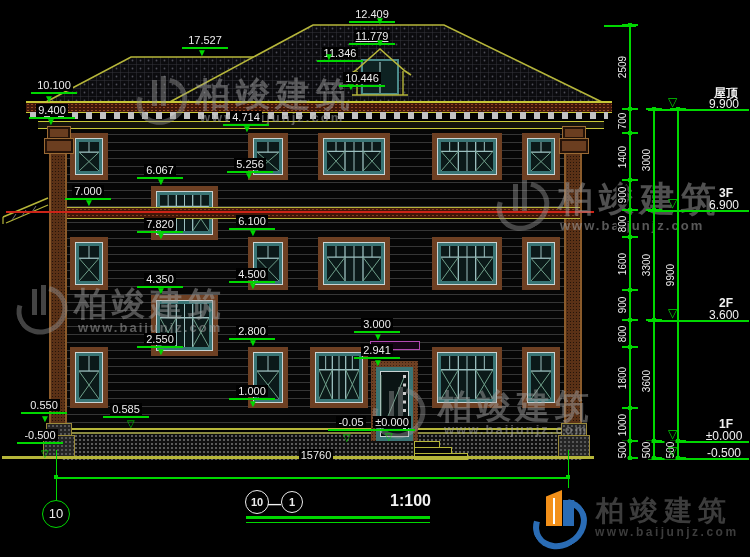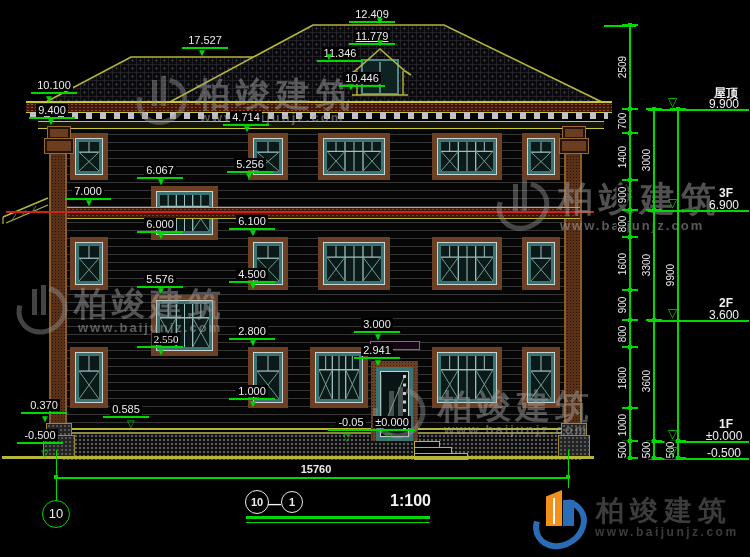--- a/index.html
+++ b/index.html
@@ -361,45 +361,45 @@
       <div class="arr" style="left: 244px; top: 171px;">▼</div>
       <div class="dim" style="left: 126px; top: 164px; width: 68px;"><span class="t">6.067</span></div>
       <div class="dimline" style="left: 137px; top: 177px; width: 46px;"></div>
       <div class="arr" style="left: 156px; top: 177px;">▼</div>
       <div class="dim" style="left: 54px; top: 185px; width: 68px;"><span class="t">7.000</span></div>
       <div class="dimline" style="left: 65px; top: 198px; width: 46px;"></div>
       <div class="arr" style="left: 84px; top: 198px;">▼</div>
       <div class="dim" style="left: 218px; top: 215px; width: 68px;"><span class="t">6.100</span></div>
       <div class="dimline" style="left: 229px; top: 228px; width: 46px;"></div>
       <div class="arr" style="left: 248px; top: 228px;">▼</div>
-      <div class="dim" style="left: 126px; top: 218px; width: 68px;"><span class="t">6.000</span></div>
+      <div class="dim" style="left: 126px; top: 218px; width: 68px;"><span class="t">7.820</span></div>
       <div class="dimline" style="left: 137px; top: 231px; width: 46px;"></div>
       <div class="arr" style="left: 156px; top: 231px;">▼</div>
       <div class="dim" style="left: 218px; top: 268px; width: 68px;"><span class="t">4.500</span></div>
       <div class="dimline" style="left: 229px; top: 281px; width: 46px;"></div>
       <div class="arr" style="left: 248px; top: 281px;">▼</div>
-      <div class="dim" style="left: 126px; top: 273px; width: 68px;"><span class="t">5.576</span></div>
+      <div class="dim" style="left: 126px; top: 273px; width: 68px;"><span class="t">4.350</span></div>
       <div class="dimline" style="left: 137px; top: 286px; width: 46px;"></div>
       <div class="arr" style="left: 156px; top: 286px;">▼</div>
       <div class="dim" style="left: 343px; top: 318px; width: 68px;"><span class="t">3.000</span></div>
       <div class="dimline" style="left: 354px; top: 331px; width: 46px;"></div>
       <div class="arr" style="left: 373px; top: 332px;">▼</div>
       <div class="dim" style="left: 218px; top: 325px; width: 68px;"><span class="t">2.800</span></div>
       <div class="dimline" style="left: 229px; top: 338px; width: 46px;"></div>
       <div class="arr" style="left: 248px; top: 338px;">▼</div>
-      <div class="dim" style="left: 132px; top: 333px; width: 68px; font-family: Liberation Serif, serif;"><span class="t">2.550</span></div>
+      <div class="dim" style="left: 126px; top: 333px; width: 68px;"><span class="t">2.550</span></div>
       <div class="dimline" style="left: 137px; top: 346px; width: 46px;"></div>
       <div class="arr" style="left: 156px; top: 347px;">▼</div>
       <div class="dim" style="left: 343px; top: 344px; width: 68px;"><span class="t">2.941</span></div>
       <div class="dimline" style="left: 354px; top: 357px; width: 46px;"></div>
       <div class="arr" style="left: 373px; top: 358px;">▼</div>
       <div class="dim" style="left: 218px; top: 385px; width: 68px;"><span class="t">1.000</span></div>
       <div class="dimline" style="left: 229px; top: 398px; width: 46px;"></div>
       <div class="arr" style="left: 248px; top: 399px;">▼</div>
-      <div class="dim" style="left: 10px; top: 399px; width: 68px;"><span class="t">0.370</span></div>
+      <div class="dim" style="left: 10px; top: 399px; width: 68px;"><span class="t">0.550</span></div>
       <div class="dimline" style="left: 21px; top: 412px; width: 46px;"></div>
       <div class="arr" style="left: 40px; top: 414px;">▼</div>
       <div class="dim" style="left: 92px; top: 403px; width: 68px;"><span class="t">0.585</span></div>
       <div class="dimline" style="left: 103px; top: 416px; width: 46px;"></div>
       <div class="arr" style="left: 127px; top: 419px;">▽</div>
       <div class="dim" style="left: 317px; top: 416px; width: 68px;"><span class="t">-0.05</span></div>
       <div class="dimline" style="left: 328px; top: 429px; width: 46px;"></div>
       <div class="arr" style="left: 343px; top: 433px;">▽</div>
       <div class="dim" style="left: 358px; top: 416px; width: 68px;"><span class="t">±0.000</span></div>
       <div class="dimline" style="left: 369px; top: 429px; width: 46px;"></div>
@@ -484,21 +484,21 @@
       <div class="lvname" style="left: 696px; top: 417px;">1F</div>
       <div class="lvval" style="left: 694px; top: 429px;">±0.000</div>
       <div class="flag" style="top: 458px;"></div>
       <div class="arr" style="left: 668px; top: 447px; font-size: 12px;">▽</div>
       <div class="lvval" style="left: 694px; top: 446px;">-0.500</div>
     </div>
 
   <div class="gline" style="left:56px;top:477px;width:512px;height:1.5px;"></div>
   <div class="tdot" style="left:54px;top:475px;"></div>
   <div class="tdot" style="left:566px;top:475px;"></div>
-  <div class="dim" style="left:286px;top:463px;width:60px;font-weight:bold;">
+  <div class="dim" style="left:286px;top:449px;width:60px;">
     <span class="t">15760</span>
   </div>
   <div class="gline" style="left:55.5px;top:450px;width:1.5px;height:50px;"></div>
   <div class="gline" style="left:567.5px;top:450px;width:1.5px;height:38px;"></div>
   <div class="bubble"><span>10</span></div>
 
   <div class="gline" style="left:604px;top:25px;width:32px;height:1.5px;"></div>
 
   <div class="wm" style="left:136px;top:72px;width:330px;height:60px;">
     <div class="wmring" style="left:0;top:6px;width:42px;height:36px;"></div>

